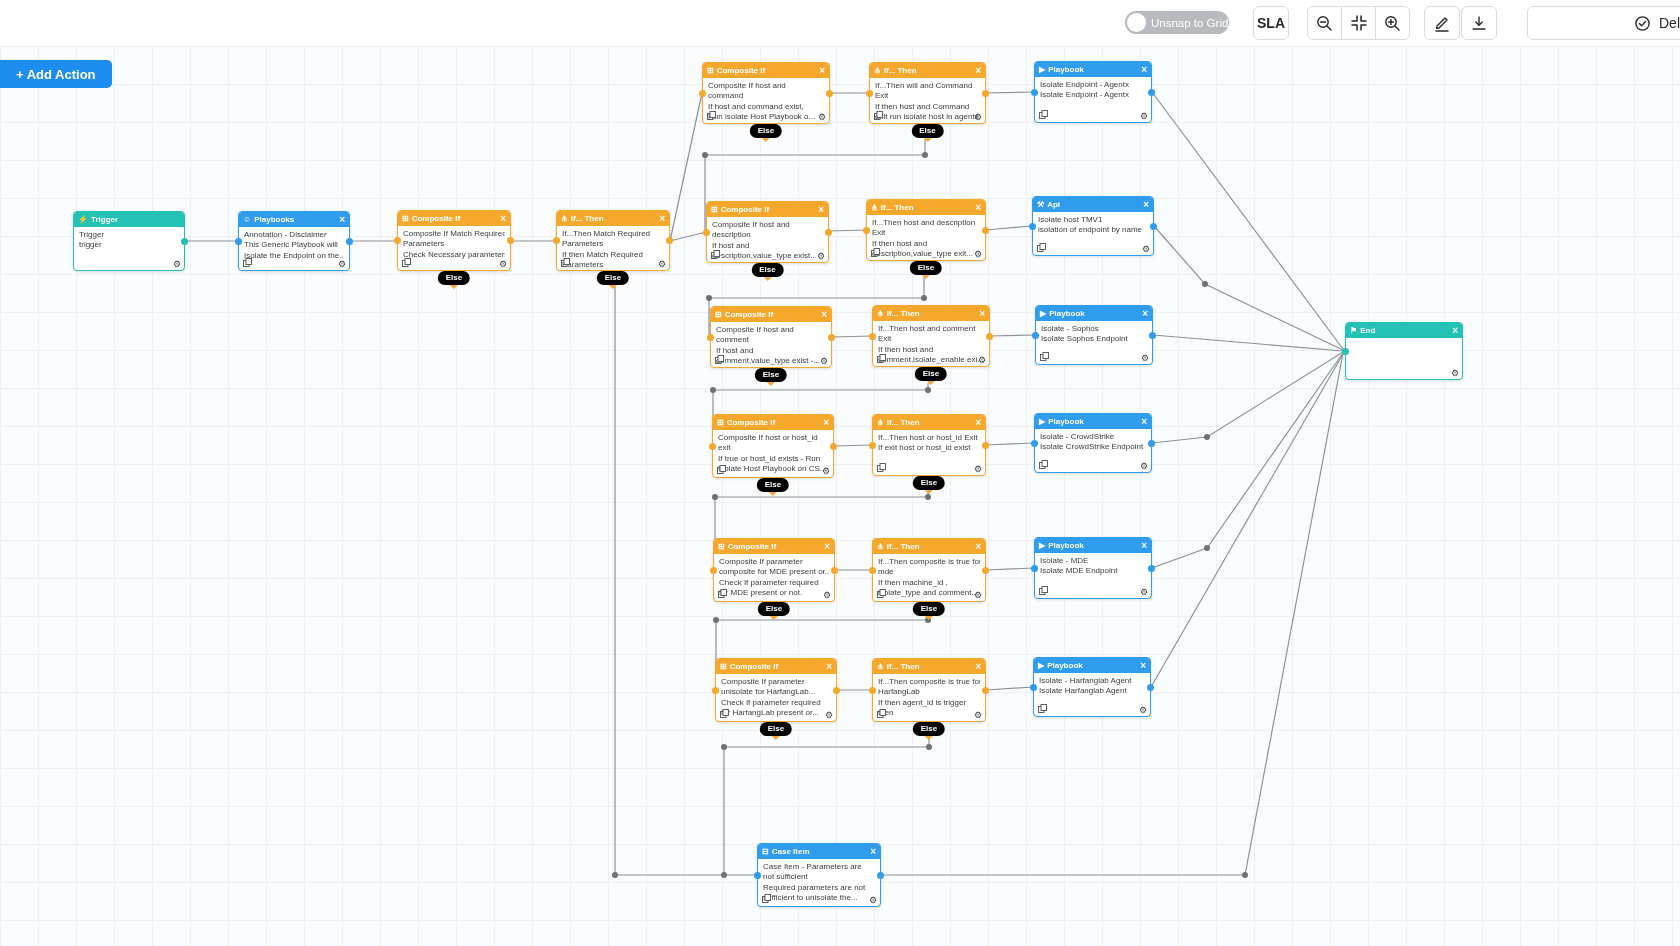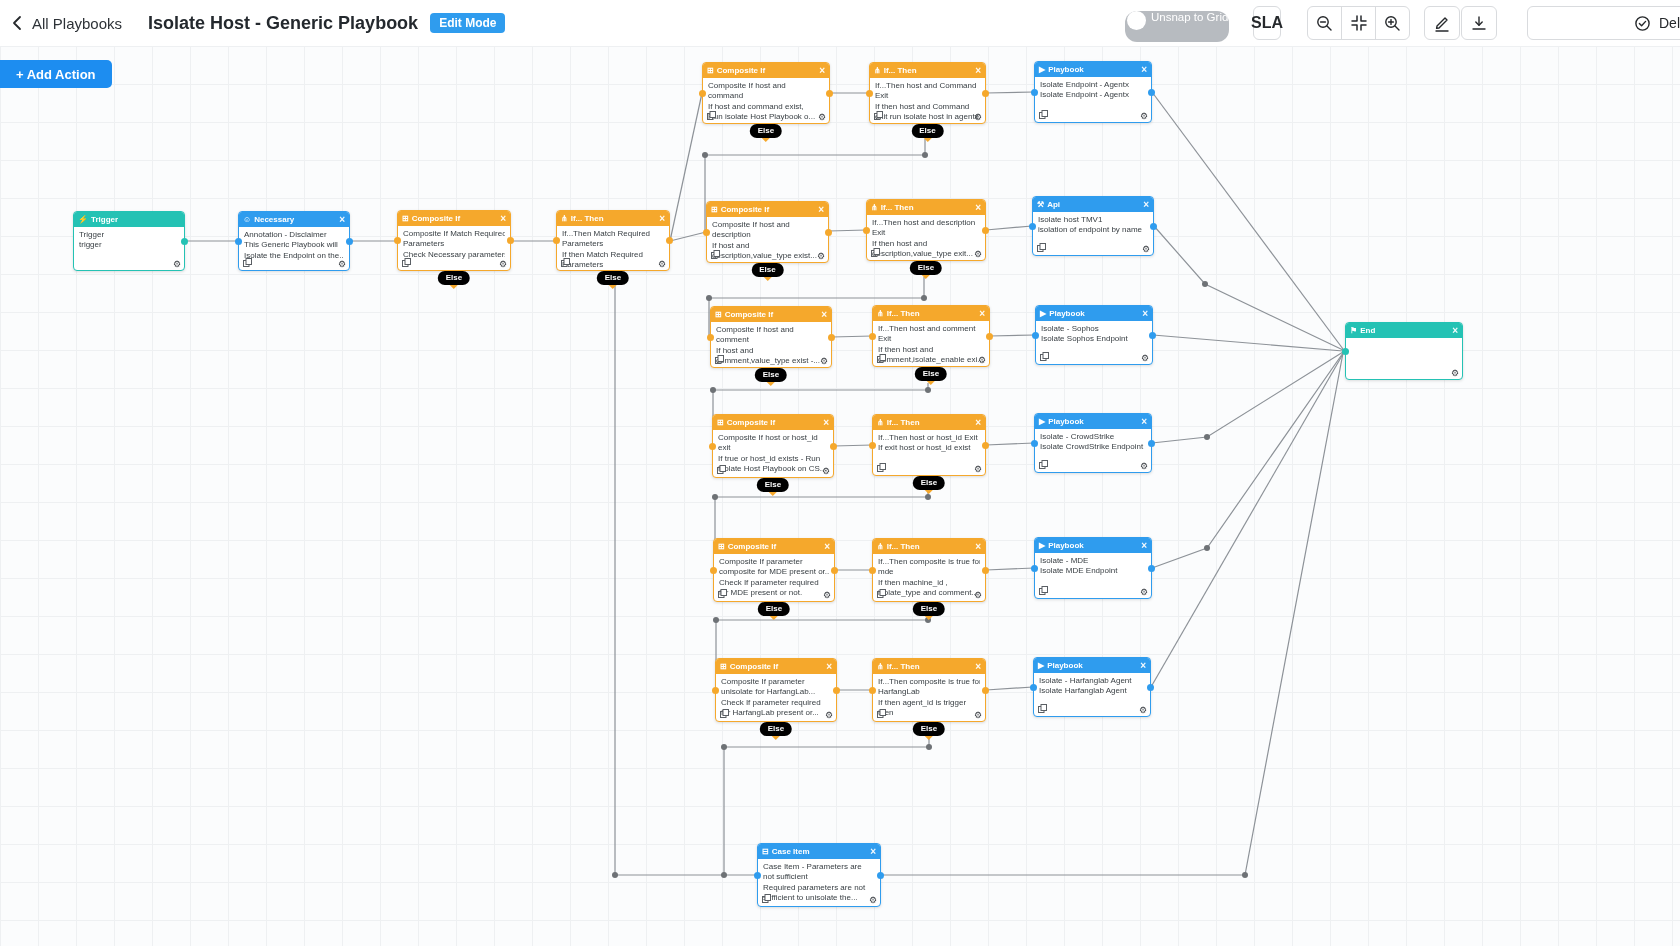--- a/index.html
+++ b/index.html
@@ -9,25 +9,25 @@
   
   .topbar{position:absolute;top:0;left:0;width:1680px;height:46px;background:#fff;z-index:10;}
   .tb-left{position:absolute;left:10px;top:0;height:46px;display:flex;align-items:center;}
   .back-btn{display:flex;align-items:center;gap:8px;cursor:pointer;}
   .back-label{font-size:15px;color:#2d3237;}
   .page-title{font-size:18px;font-weight:600;color:#24292e;margin-left:26px;white-space:nowrap;}
   .edit-badge{margin-left:12px;background:#2f9cee;color:#fff;font-size:12px;font-weight:600;
               padding:3px 9px;border-radius:4px;}
   .tb-btn{position:absolute;top:6px;height:34px;background:#fff;border:1px solid #d9dbde;
           border-radius:6px;display:flex;align-items:center;justify-content:center;box-sizing:border-box;}
-  .toggle{position:absolute;left:1125px;top:11px;width:104px;height:31px;background:#b7bbc0;
-          border-radius:12px;display:flex;cursor:pointer;}
+  .toggle{position:absolute;left:1125px;top:11px;width:104px;height:23px;background:#b7bbc0;
+          border-radius:12px;display:flex;align-items:center;cursor:pointer;}
   .toggle-knob{width:19px;height:19px;border-radius:50%;background:#fff;margin-left:2px;flex:none;}
   .toggle-label{color:#fff;font-size:11.5px;margin-left:5px;white-space:nowrap;}
-  .sla{left:1253px;width:28px;font-size:16px;font-weight:600;color:#26292c;}
+  .sla{left:1253px;width:36px;font-size:14px;font-weight:600;color:#26292c;}
   .zoom-group{position:absolute;left:1307px;top:6px;height:34px;display:flex;border:1px solid #d9dbde;
               border-radius:6px;background:#fff;box-sizing:border-box;}
   .zoom-group .zg-btn{width:33px;height:32px;display:flex;align-items:center;justify-content:center;cursor:pointer;}
   .zoom-group .zg-btn + .zg-btn{border-left:1px solid #d9dbde;}
   .edit-btn{left:1424px;width:36px;}
   .dl-btn{left:1461px;width:36px;}
   .deploy-btn{left:1527px;width:260px;font-size:14px;color:#26292c;gap:8px;}
 
   
   .grid{position:absolute;top:46px;left:0;width:1680px;height:900px;background-color:#fbfcfd;
@@ -64,32 +64,20 @@
             background:#000000;color:#fff;font-size:8px;font-weight:bold;padding:2px 8px 3px;
             border-radius:8px;z-index:3;cursor:pointer;}
   .else-tab::after{content:"";position:absolute;left:50%;top:100%;margin-left:-4px;
             border:4px solid transparent;border-top-color:#f5a82c;}
   svg.ic{display:block;}
 </style>
 </head>
 <body>
 
 <div class="topbar">
-  <div class="tb-left">
-    <div class="back-btn">
-      <span>
-        <svg class="ic" width="14" height="16" viewBox="0 0 14 16">
-            <path d="M10 2 L4 8 L10 14" fill="none" stroke="#26292c" stroke-width="1.8" stroke-linecap="round" stroke-linejoin="round"></path>
-          </svg>
-      </span>
-      <span class="back-label">All Playbooks</span>
-    </div>
-    <span class="page-title">Isolate Host - Generic Playbook</span>
-    <span class="edit-badge">Edit Mode</span>
-  </div>
 
   <div class="toggle">
     <span class="toggle-knob"></span>
     <span class="toggle-label">Unsnap to Grid</span>
   </div>
 
   <div class="tb-btn sla">SLA</div>
 
   <div class="zoom-group">
     <div class="zg-btn">
@@ -214,21 +202,21 @@
       <div class="node-body">
         <div class="ln">Trigger</div>
         <div class="ln">trigger</div>
         <span class="foot-gear">⚙</span>
       </div>
       <span class="conn r"></span>
     </div>
     <div class="node blue" style="left: 238px; top: 211px; width: 112px; height: 60px;">
       <div class="node-header">
         <span class="hdr-icon">☺</span>
-        <span>Necessary</span>
+        <span>Playbooks</span>
         <span class="hdr-close">×</span>
       </div>
       <div class="node-body">
         <div class="ln">Annotation - Disclaimer</div>
         <div class="ln">This Generic Playbook will</div>
         <div class="ln">Isolate the Endpoint on the...</div>
         <span class="foot-copy">
           <svg class="ic" width="9" height="9" viewBox="0 0 9 9" fill="none" stroke="#5a5f64" stroke-width="1">
             <rect x="0.5" y="2.5" width="5.5" height="6"></rect>
             <rect x="3" y="0.5" width="5.5" height="6" fill="#fff"></rect>
@@ -307,21 +295,21 @@
       <span class="conn r"></span>
       <div class="else-tab">Else</div>
     </div>
     <div class="node orange" style="left: 869px; top: 62px; width: 117px; height: 62px;">
       <div class="node-header">
         <span class="hdr-icon">⋔</span>
         <span>If... Then</span>
         <span class="hdr-close">×</span>
       </div>
       <div class="node-body">
-        <div class="ln">If...Then host and Command</div>
+        <div class="ln">If...Then will and Command</div>
         <div class="ln">Exit</div>
         <div class="ln">If then host and Command</div>
         <div class="ln">exit run isolate host in agentx</div>
         <span class="foot-copy">
           <svg class="ic" width="9" height="9" viewBox="0 0 9 9" fill="none" stroke="#5a5f64" stroke-width="1">
             <rect x="0.5" y="2.5" width="5.5" height="6"></rect>
             <rect x="3" y="0.5" width="5.5" height="6" fill="#fff"></rect>
           </svg>
         </span>
         <span class="foot-gear">⚙</span>

